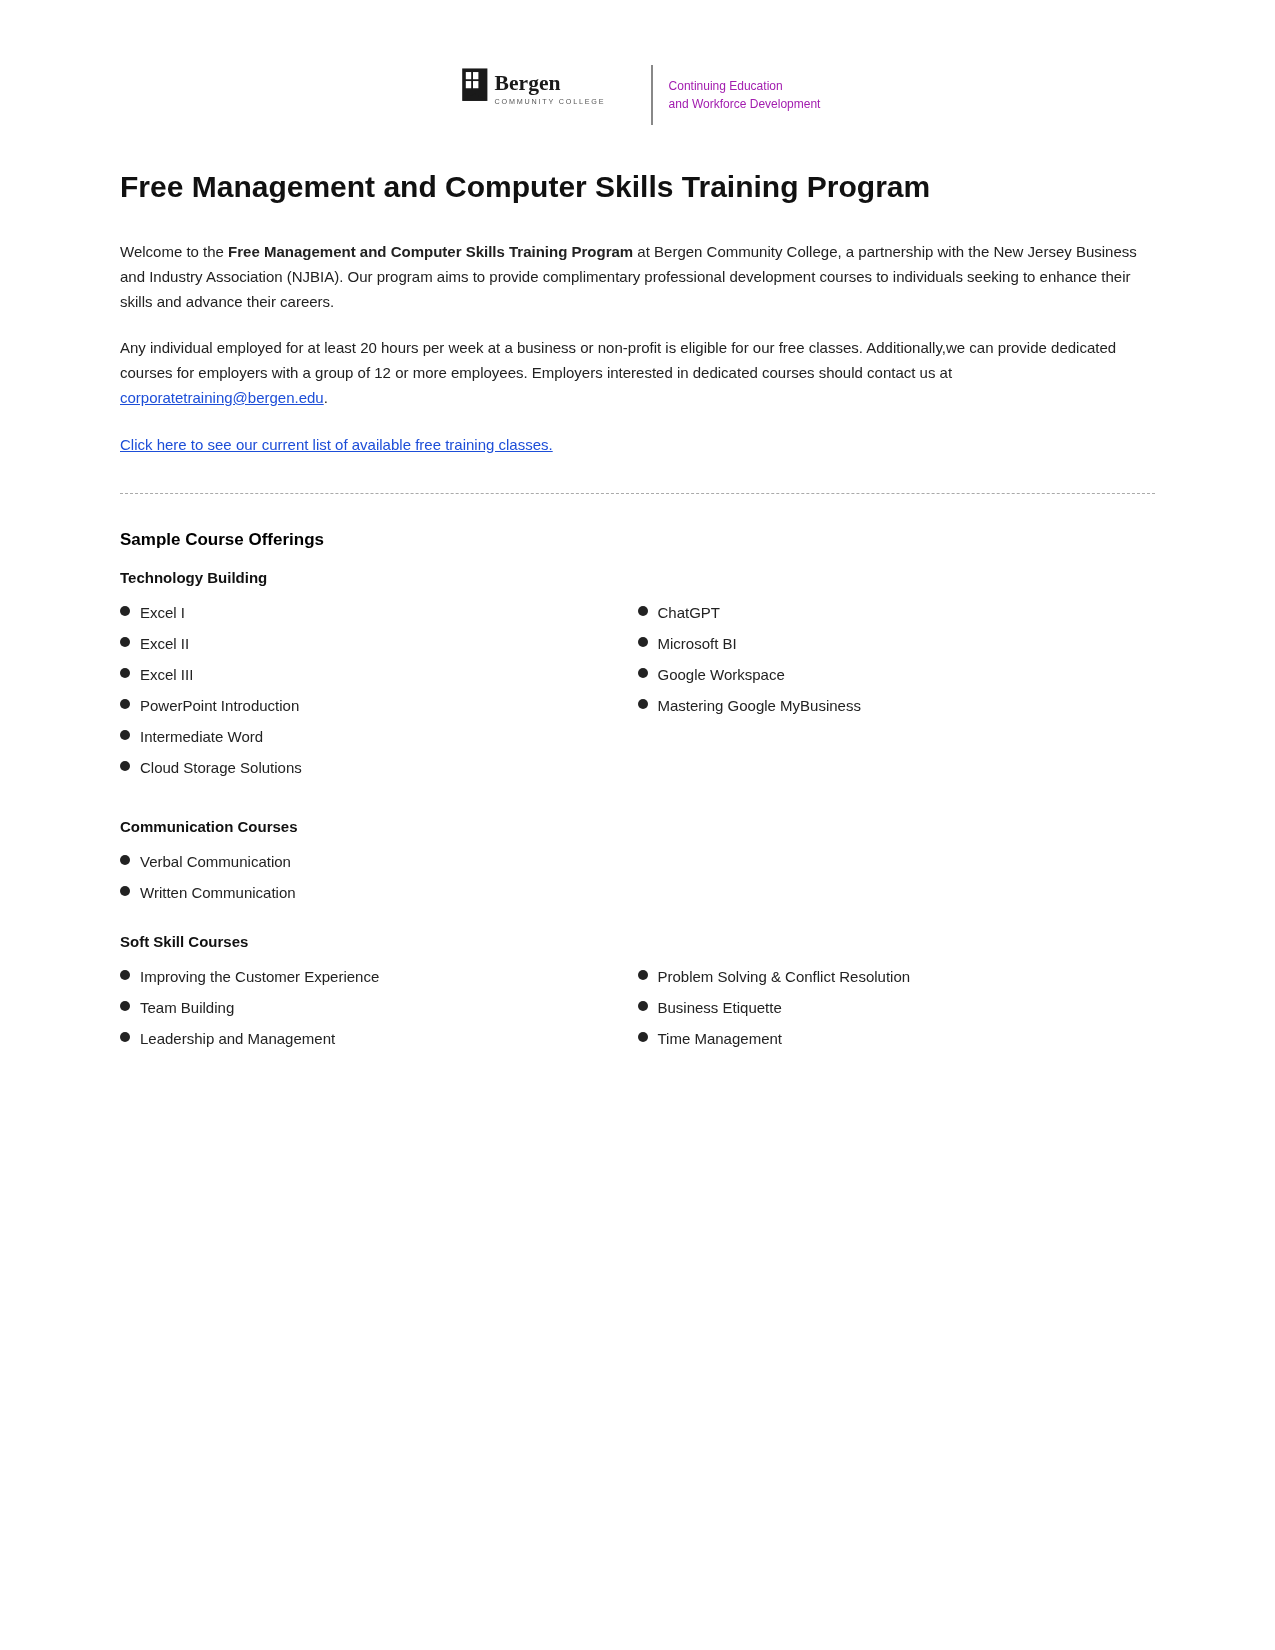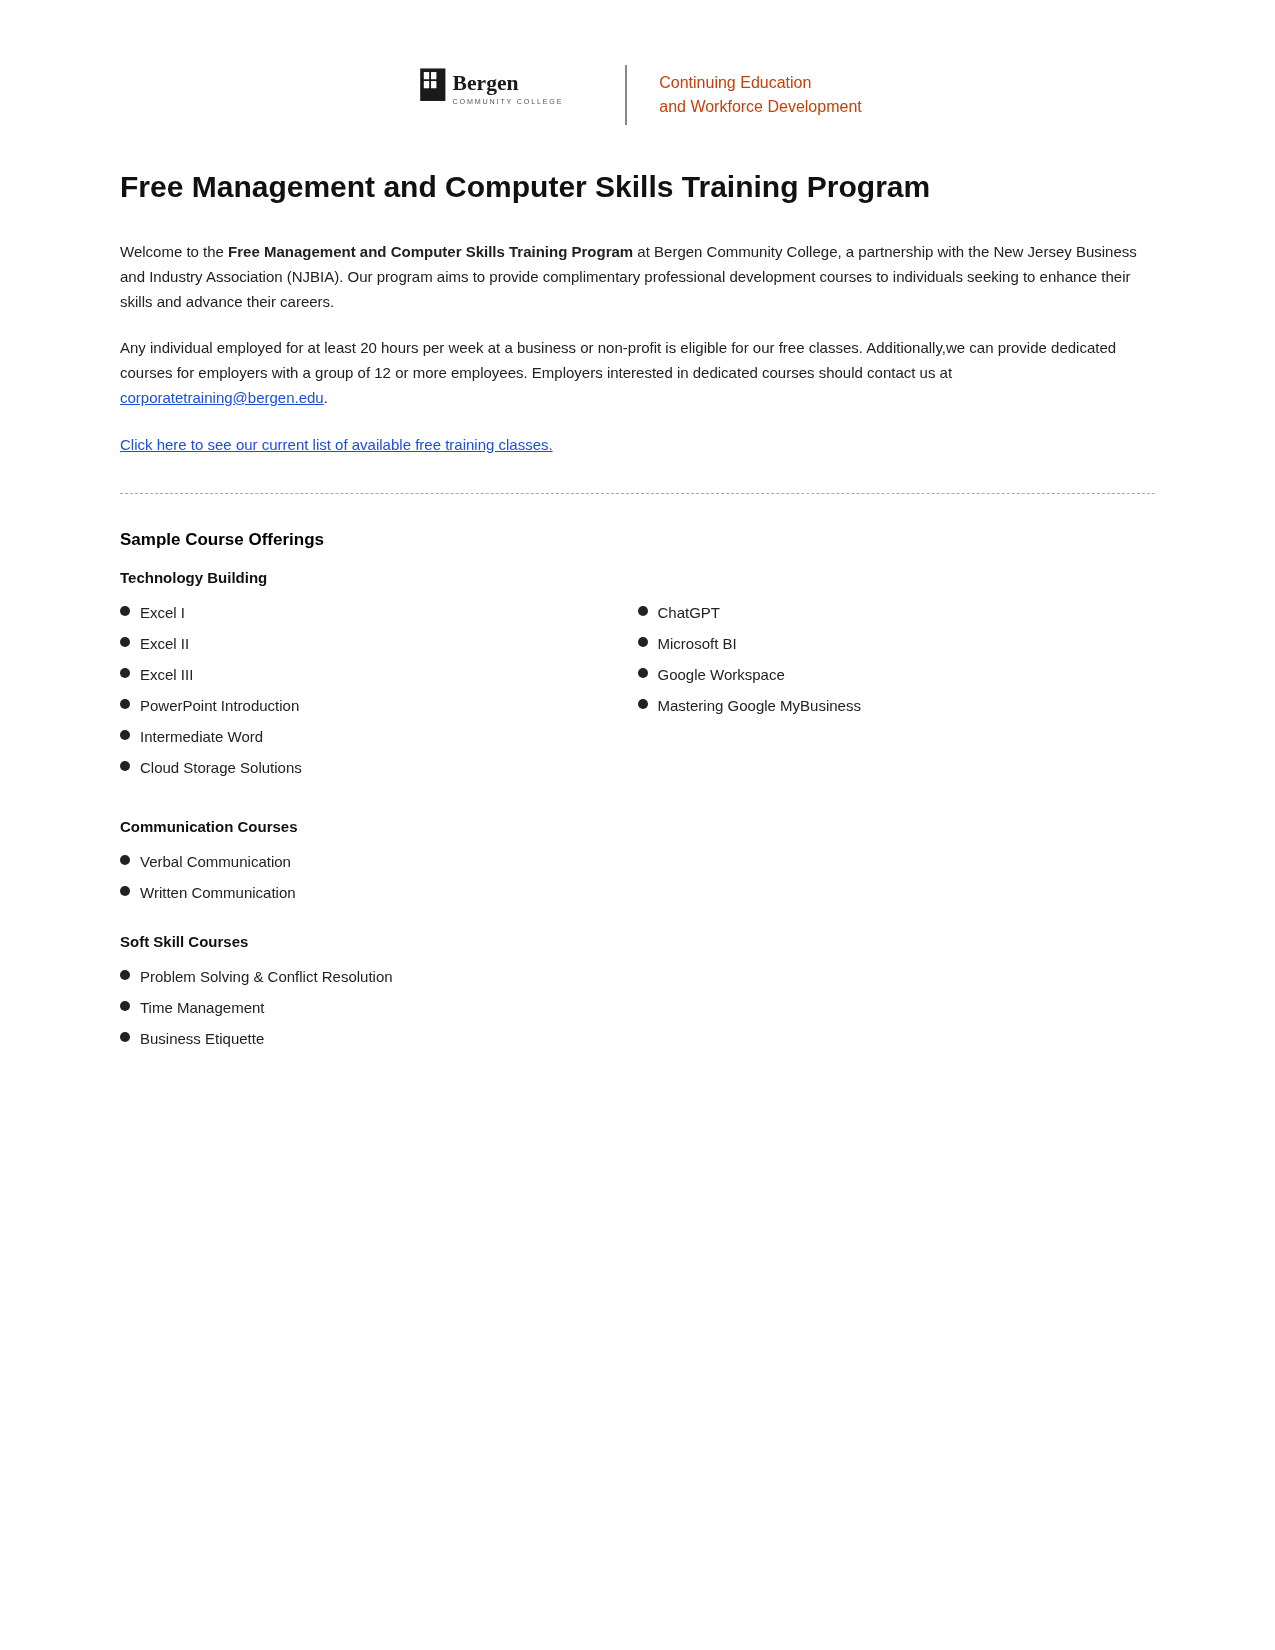--- a/index.html
+++ b/index.html
@@ -22,37 +22,37 @@
       display: flex;
       align-items: center;
       justify-content: center;
       margin-bottom: 40px;
       gap: 20px;
     }
 
     .logo-area {
       display: flex;
       align-items: center;
-      gap: 32px;
+      gap: 16px;
     }
 
     .logo-img {
       width: 180px;
       height: 70px;
     }
 
     .divider-vertical {
       width: 2px;
       height: 60px;
       background: #888;
     }
 
     .college-tagline {
-      font-size: 16px;
-      color: #c2410c;
+      font-size: 12px;
+      color: #a21caf;
       line-height: 1.5;
     }
 
     .page-title {
       font-size: 30px;
       font-weight: bold;
       color: #111;
       margin-bottom: 36px;
       margin-top: 20px;
     }
@@ -269,27 +269,43 @@
     </div>
   </div>
 
   <div class="course-group">
     <div class="sub-heading">Soft Skill Courses</div>
     <div class="two-column-list">
       <div class="list-column">
         <ul>
           <li>
               <span class="bullet-dot"></span>
+              <span>Improving the Customer Experience</span>
+            </li>
+          <li>
+              <span class="bullet-dot"></span>
+              <span>Team Building</span>
+            </li>
+          <li>
+              <span class="bullet-dot"></span>
+              <span>Leadership and Management</span>
+            </li>
+        </ul>
+      </div>
+      <div class="list-column">
+        <ul>
+          <li>
+              <span class="bullet-dot"></span>
               <span>Problem Solving &amp; Conflict Resolution</span>
             </li>
           <li>
               <span class="bullet-dot"></span>
+              <span>Business Etiquette</span>
+            </li>
+          <li>
+              <span class="bullet-dot"></span>
               <span>Time Management</span>
-            </li>
-          <li>
-              <span class="bullet-dot"></span>
-              <span>Business Etiquette</span>
             </li>
         </ul>
       </div>
     </div>
   </div>
 </div>
 
 </body></html>

